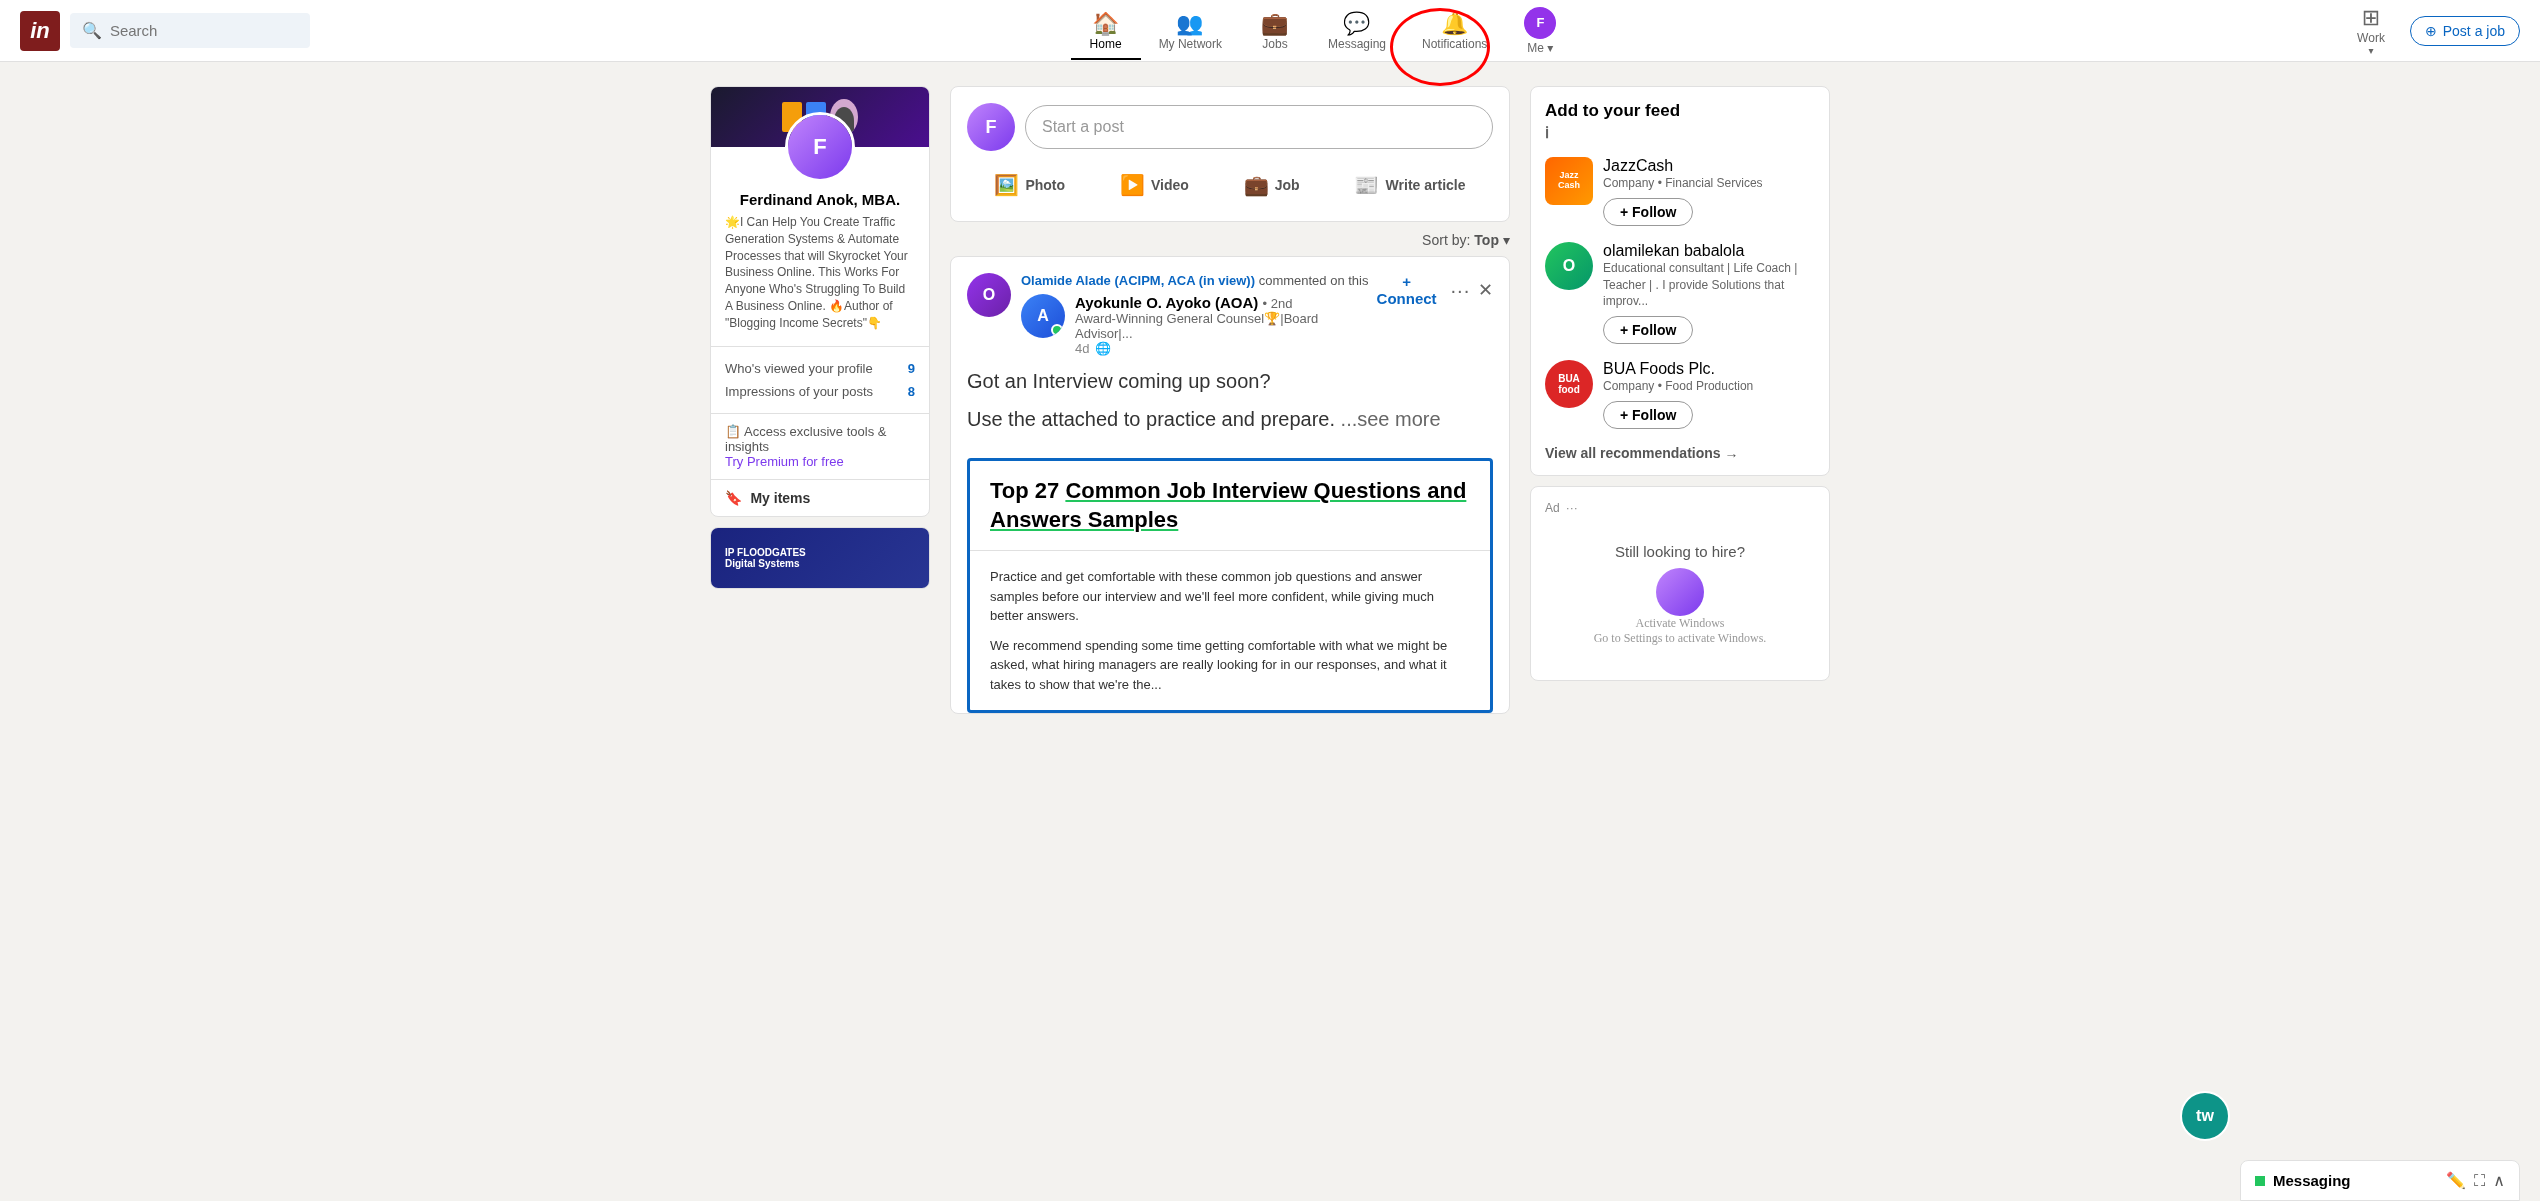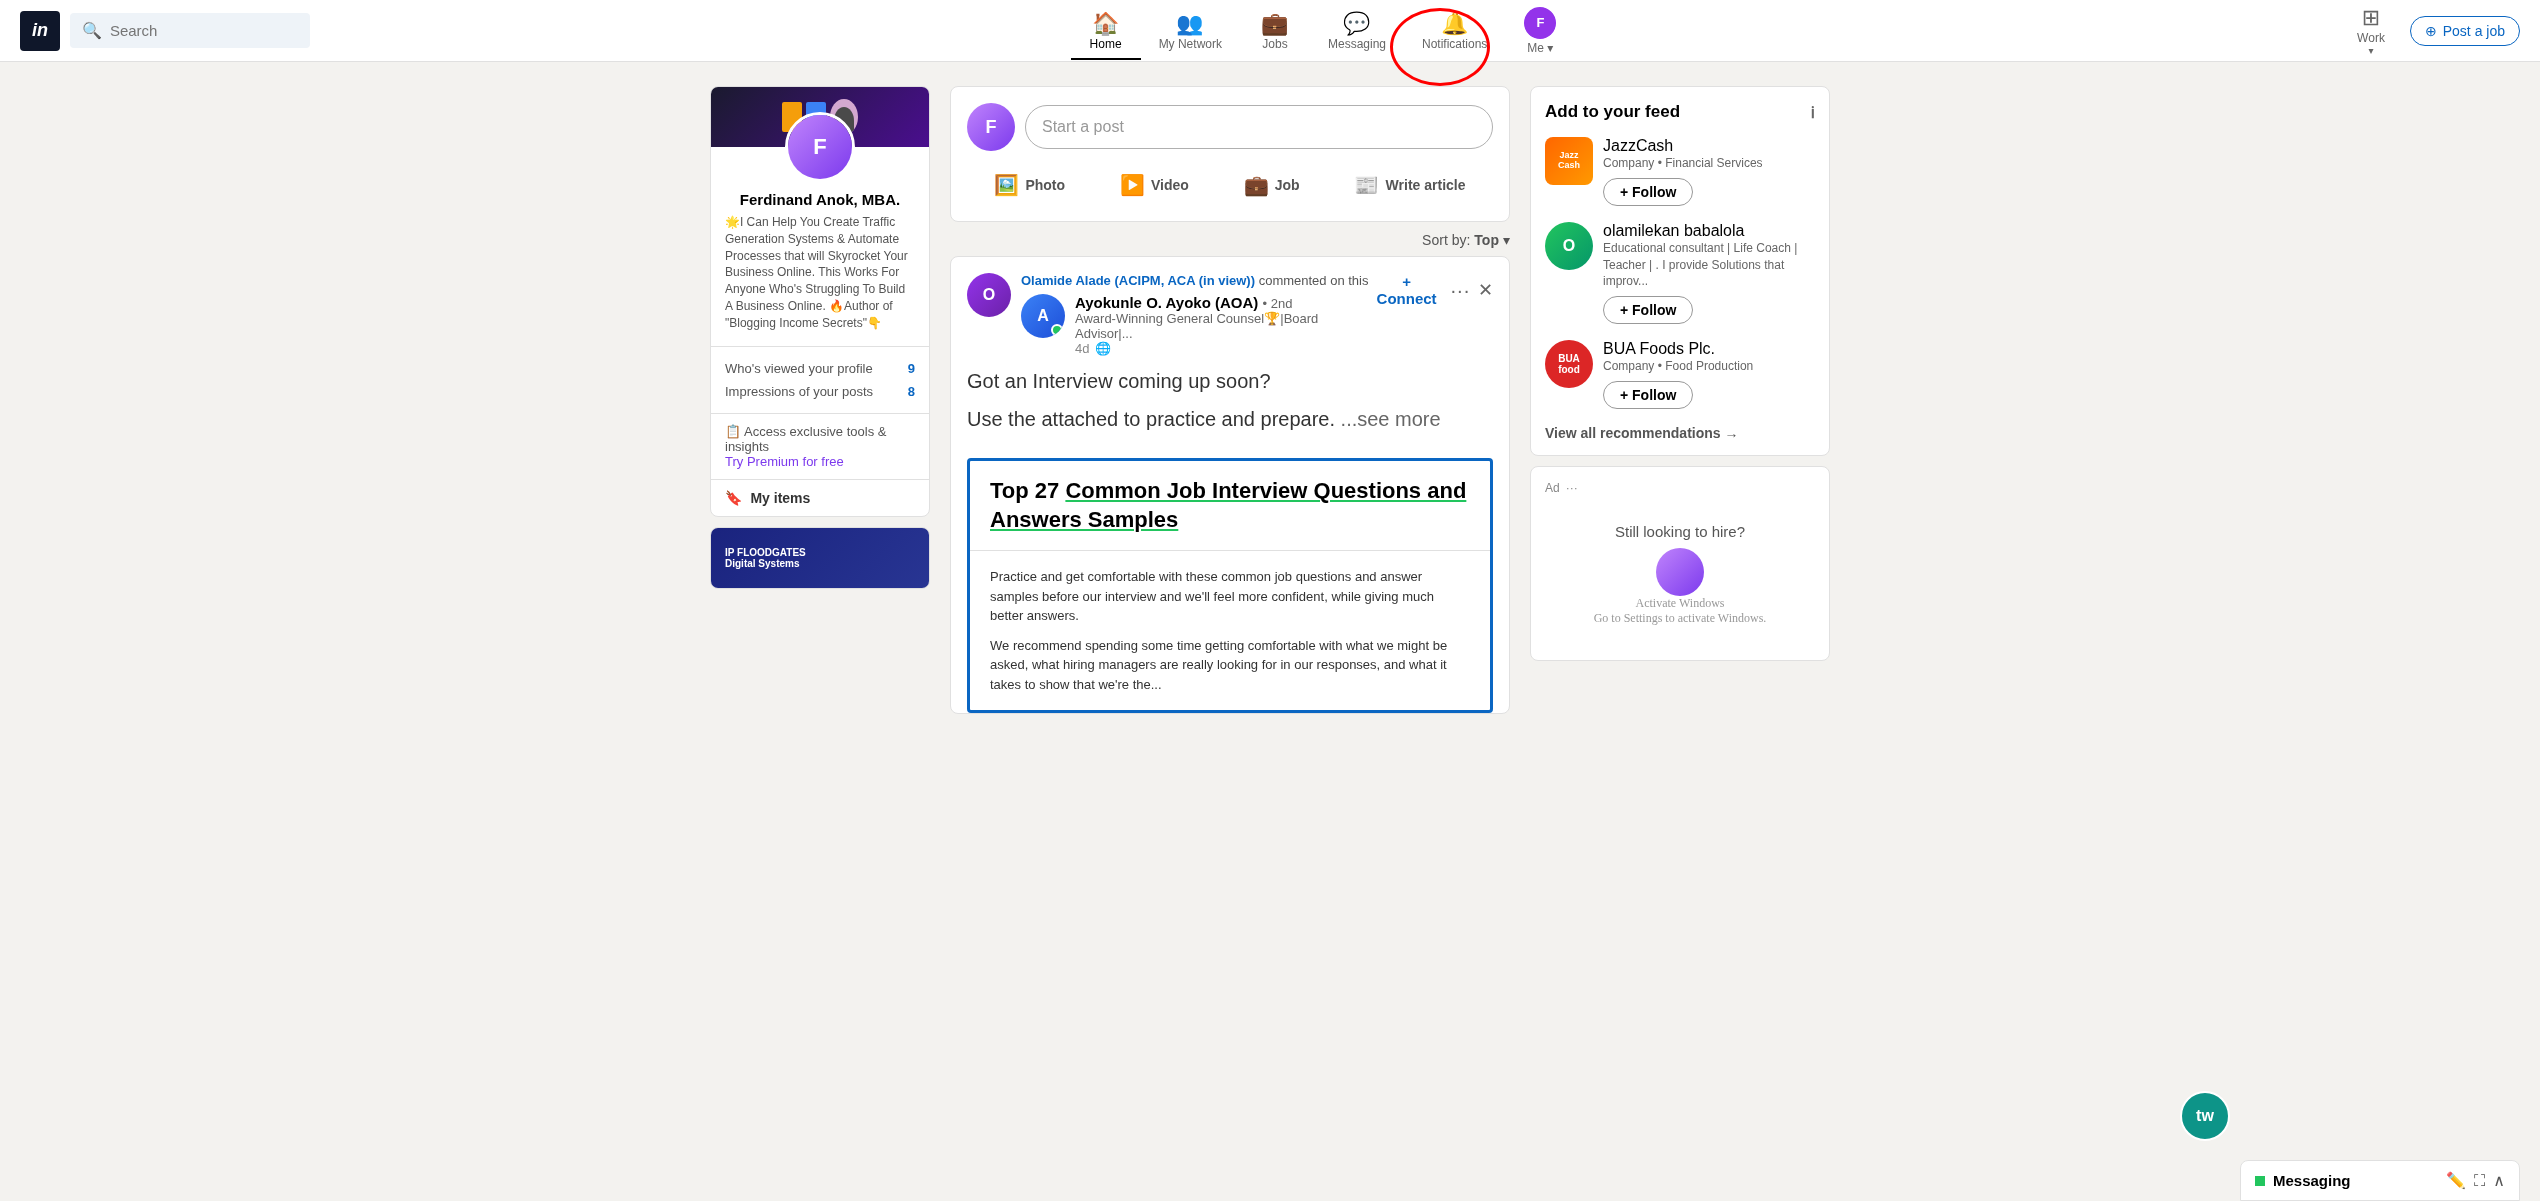--- a/index.html
+++ b/index.html
@@ -9,23 +9,23 @@
     .header {
       background: #fff;
       border-bottom: 1px solid #e0e0e0;
       position: fixed; top: 0; left: 0; right: 0; z-index: 100;
       height: 62px;
       display: flex; align-items: center;
       padding: 0 20px;
     }
     .header-left { display: flex; align-items: center; gap: 10px; }
     .linkedin-logo {
-      width: 40px; height: 40px; background: #0f172a; border-radius: 4px;
+      width: 40px; height: 40px; background: #7f1d1d; border-radius: 4px;
       display: flex; align-items: center; justify-content: center;
-      color: #fff; font-weight: 900; font-size: 18px; font-style: italic; flex-shrink: 0;
+      color: #fff; font-weight: 900; font-size: 22px; font-style: italic; flex-shrink: 0;
     }
     .search-box {
       display: flex; align-items: center;
       background: #eef3f8; border-radius: 4px;
       padding: 8px 12px; gap: 8px; width: 240px;
     }
     .search-icon { color: #666; font-size: 16px; }
     .search-input {
       border: none; background: transparent; outline: none;
       font-size: 15px; color: #333; width: 100%;
@@ -162,21 +162,21 @@
     .post-image-title { font-size: 22px; font-weight: 900; color: #000; line-height: 1.3; }
     .post-image-title .underline { text-decoration: underline; text-decoration-color: #22c55e; color: #000; }
     .post-image-body { padding: 16px 20px; font-size: 13px; color: #333; line-height: 1.5; }
 
     
     .right-sidebar { width: 300px; flex-shrink: 0; }
     .feed-card {
       background: #fff; border: 1px solid #e0e0e0; border-radius: 8px;
       padding: 14px; margin-bottom: 10px;
     }
-    .feed-card-title { font-size: 17px; font-weight: 700; color: #000; margin-bottom: 14px; display: flex; justify-content: space-between; align-items: center; }
+    .feed-card-title { font-size: 17px; font-weight: 700; color: #000; margin-bottom: 14px; display: flex; justify-content: space-between; align-items: flex-start; flex-direction: column; }
     .recommendation-item { display: flex; gap: 10px; margin-bottom: 16px; align-items: flex-start; }
     .rec-avatar {
       width: 48px; height: 48px; border-radius: 50%;
       flex-shrink: 0; overflow: hidden; display: flex; align-items: center; justify-content: center;
     }
     .rec-info { flex: 1; }
     .rec-name { font-size: 16px; font-weight: 400; color: #000; }
     .rec-desc { font-size: 12px; color: #666; line-height: 1.4; margin-bottom: 6px; }
     .follow-btn {
       border: 1px solid #999; background: #fff; border-radius: 20px;

